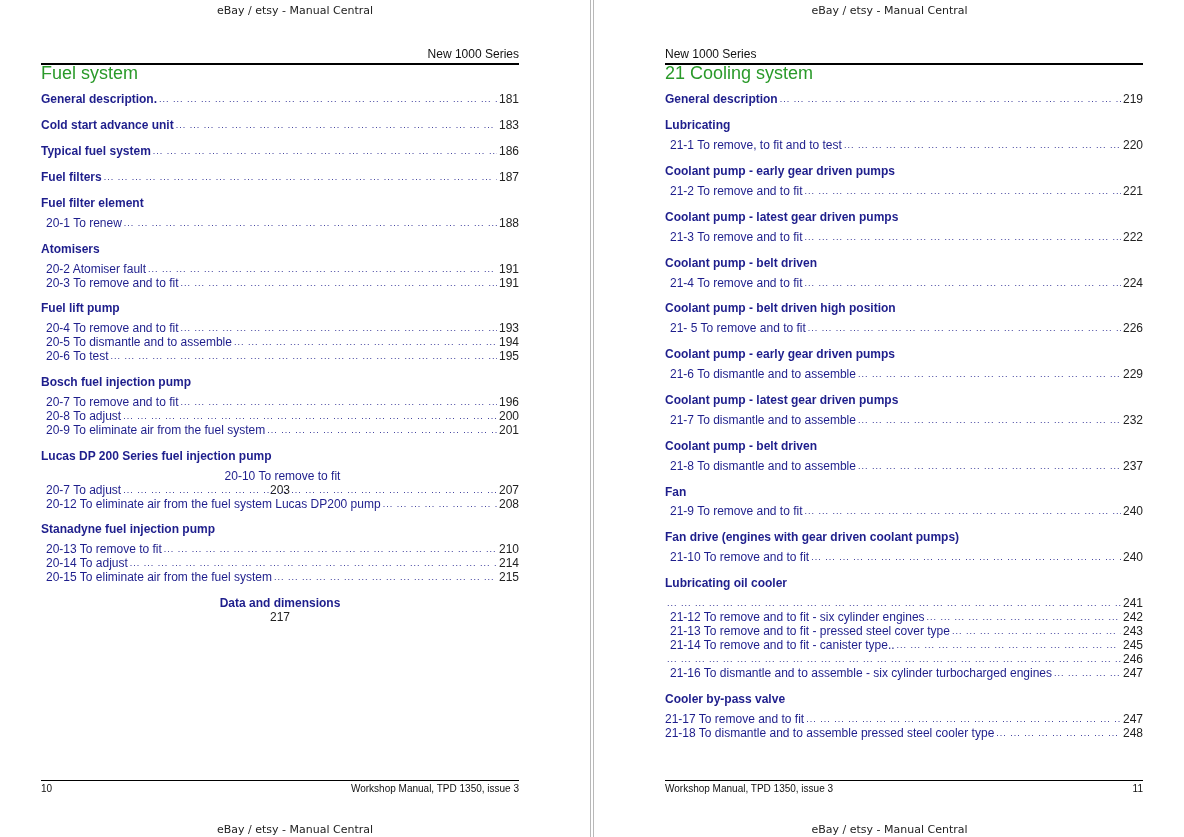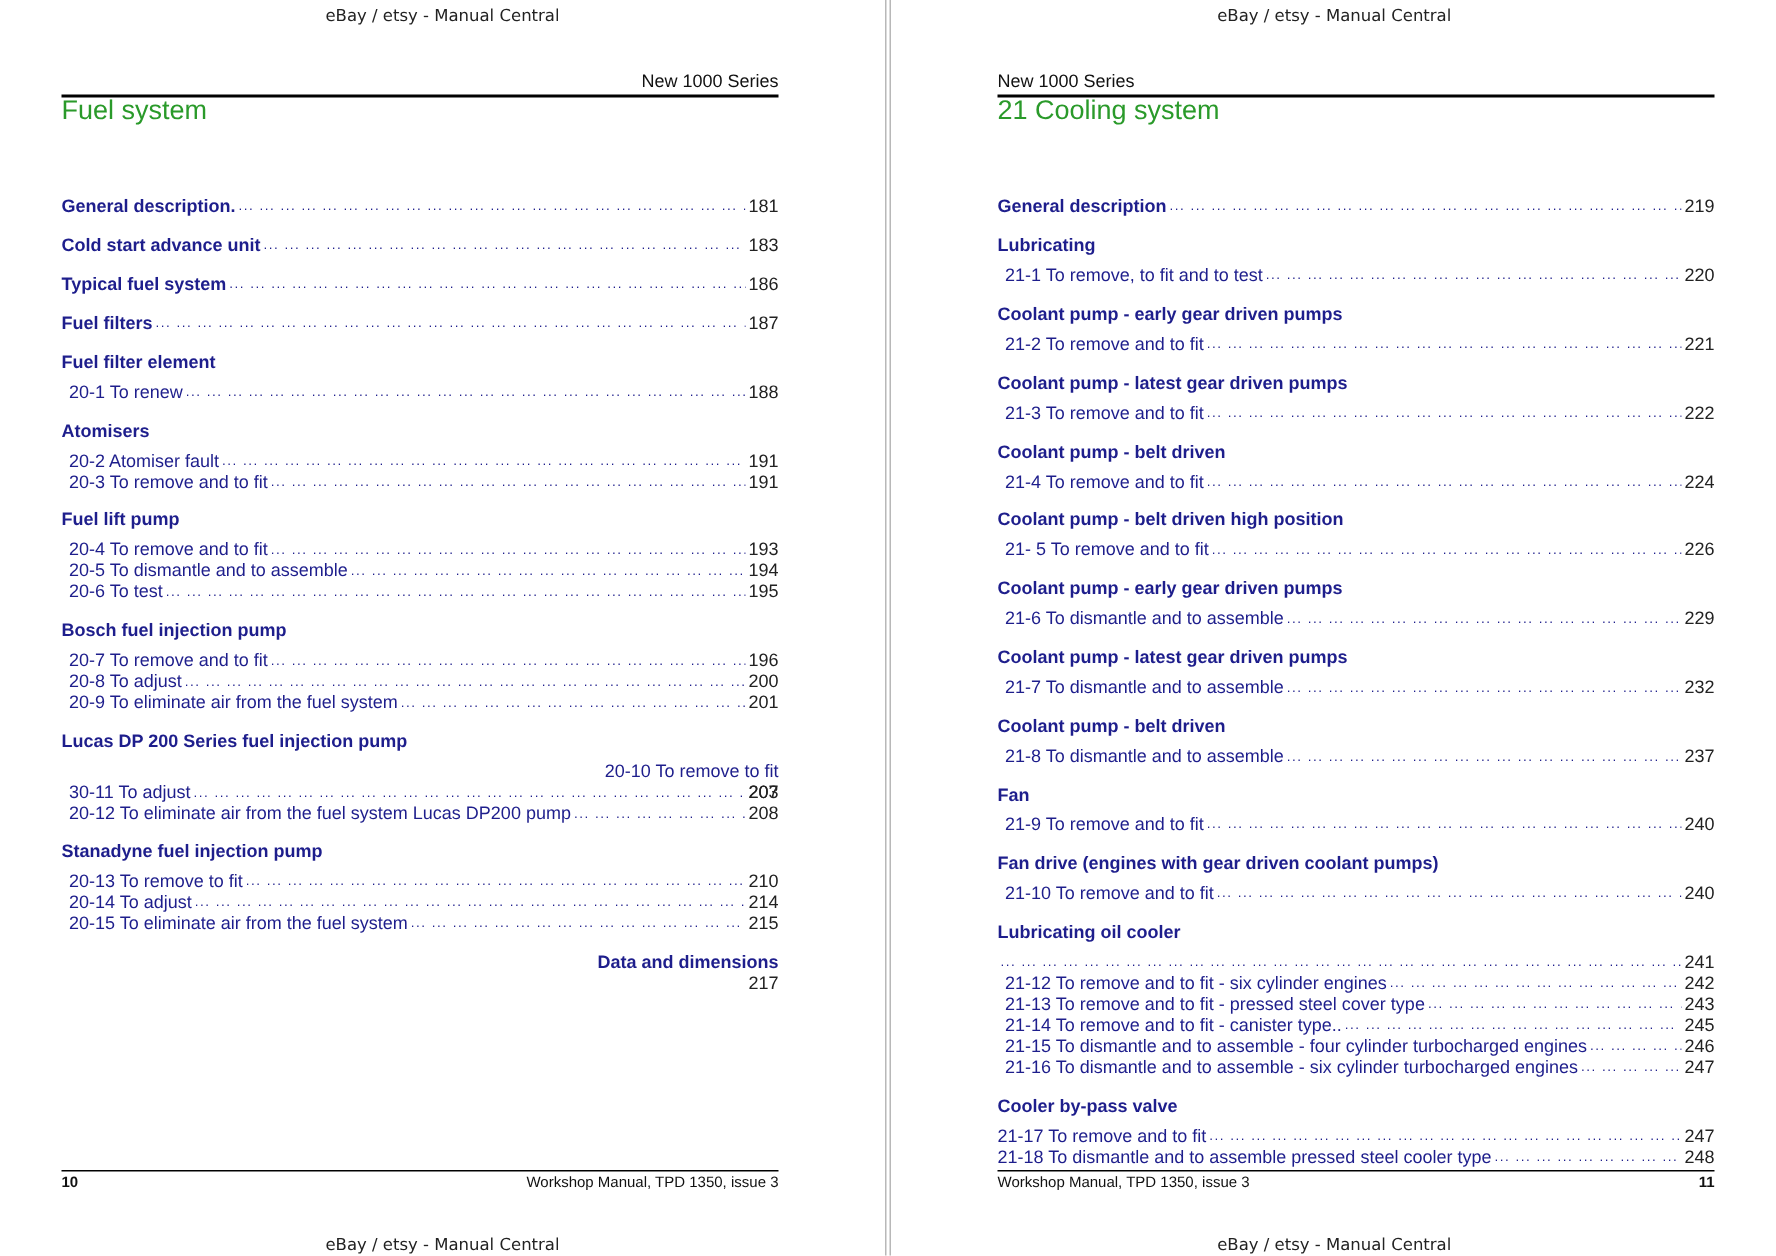--- a/index.html
+++ b/index.html
@@ -28,36 +28,36 @@
 
     .series { position: absolute; top: 47px; font-size: 12px; color: #111; }
     #page-left .series { right: 0; }
     #page-right .series { left: 0; }
     .top-rule { position: absolute; top: 63px; left: 0; width: 100%; height: 2px; background: #000; }
     .chapter-title { position: absolute; top: 63px; left: 0; font-size: 18px; color: #2a9a2a; white-space: nowrap; }
 
     .toc { position: absolute; left: 0; width: 100%; top: 0; }
     .row {
       position: absolute; left: 0; width: 100%; height: 14px; line-height: 14px;
-      display: flex; align-items: flex-end; font-size: 12px; color: #1e1e8c; white-space: nowrap; margin-top: 38px;
+      display: flex; align-items: center; font-size: 12px; color: #1e1e8c; white-space: nowrap;
     }
     .row.heading { font-weight: bold; }
     .row.sub .label { padding-left: 5px; }
     .row.sub.flush .label { padding-left: 0; }
     .row .label { flex: 0 0 auto; }
     .row .leader {
       flex: 1 1 auto; overflow: hidden; margin: 0 2px; color: #1e1e8c; font-weight: normal;
       font-size: 9px; letter-spacing: 1px;
     }
     .row .leader::before { content: "... ... ... ... ... ... ... ... ... ... ... ... ... ... ... ... ... ... ... ... ... ... ... ... ... ... ... ... ... ... ... ... ... ... ... ... ... ... ... ... ... ... ... ..."; }
     .row .pg { flex: 0 0 auto; font-weight: normal; color: #222; }
     .row.heading .pg { color: #222; }
 
     .bottom-rule { position: absolute; top: 780px; left: 0; width: 100%; height: 1px; background: #000; }
-    .footer-num { position: absolute; top: 783px; font-size: 10px; font-weight: bold; color: #111; }
+    .footer-num { position: absolute; top: 783px; font-size: 10px; font-weight: normal; color: #111; }
     .footer-text { position: absolute; top: 783px; font-size: 10px; color: #111; }
     #page-left .footer-num { left: 0; }
     #page-left .footer-text { right: 0; }
     #page-right .footer-num { right: 0; }
     #page-right .footer-text { left: 0; }
   </style>
 </head>
 <body>
 
 <div class="page" id="page-left">
@@ -146,21 +146,21 @@
         </div>
         <div class="row heading" style="top: 449px;">
           <span class="label">Lucas DP 200 Series fuel injection pump</span>
         </div>
         <div class="row sub" style="top: 469px; flex-direction: column;">
           <span class="label">20-10 To remove to fit</span>
           <span class="leader"></span>
           <span class="pg">203</span>
         </div>
         <div class="row sub" style="top: 483px;">
-          <span class="label">30-11 To adjust</span>
+          <span class="label">20-7 To adjust</span>
           <span class="leader"></span>
           <span class="pg">207</span>
         </div>
         <div class="row sub" style="top: 497px;">
           <span class="label">20-12 To eliminate air from the fuel system Lucas DP200 pump</span>
           <span class="leader"></span>
           <span class="pg">208</span>
         </div>
         <div class="row heading" style="top: 522px;">
           <span class="label">Stanadyne fuel injection pump</span>
@@ -303,21 +303,20 @@
           <span class="label">21-13 To remove and to fit - pressed steel cover type</span>
           <span class="leader"></span>
           <span class="pg">243</span>
         </div>
         <div class="row sub" style="top: 638px;">
           <span class="label">21-14 To remove and to fit - canister type..</span>
           <span class="leader"></span>
           <span class="pg">245</span>
         </div>
         <div class="row sub" style="top: 652px;">
-          <span class="label">21-15 To dismantle and to assemble - four cylinder turbocharged engines</span>
           <span class="leader"></span>
           <span class="pg">246</span>
         </div>
         <div class="row sub" style="top: 666px;">
           <span class="label">21-16 To dismantle and to assemble - six cylinder turbocharged engines</span>
           <span class="leader"></span>
           <span class="pg">247</span>
         </div>
         <div class="row heading" style="top: 692px;">
           <span class="label">Cooler by-pass valve</span>

